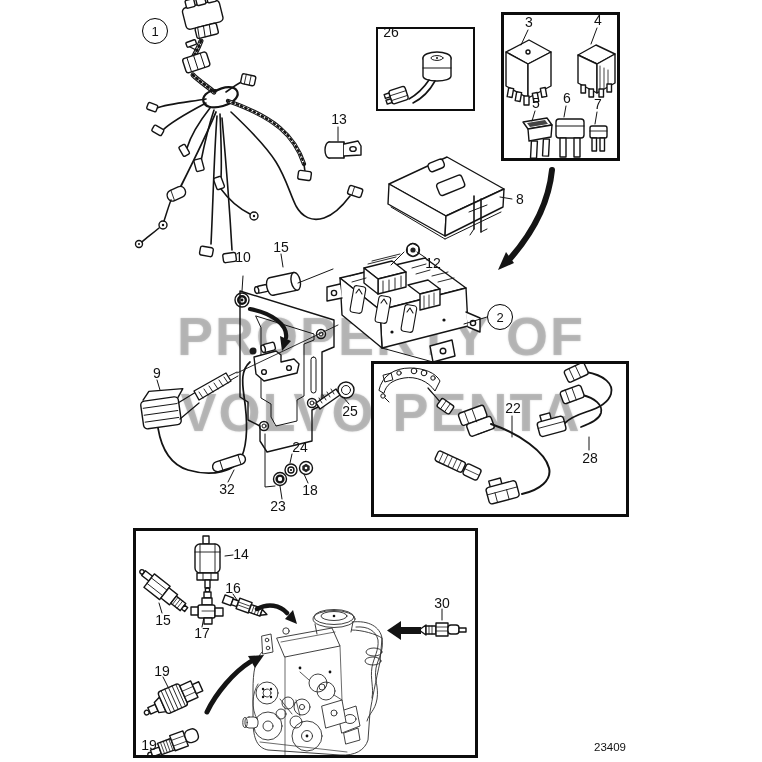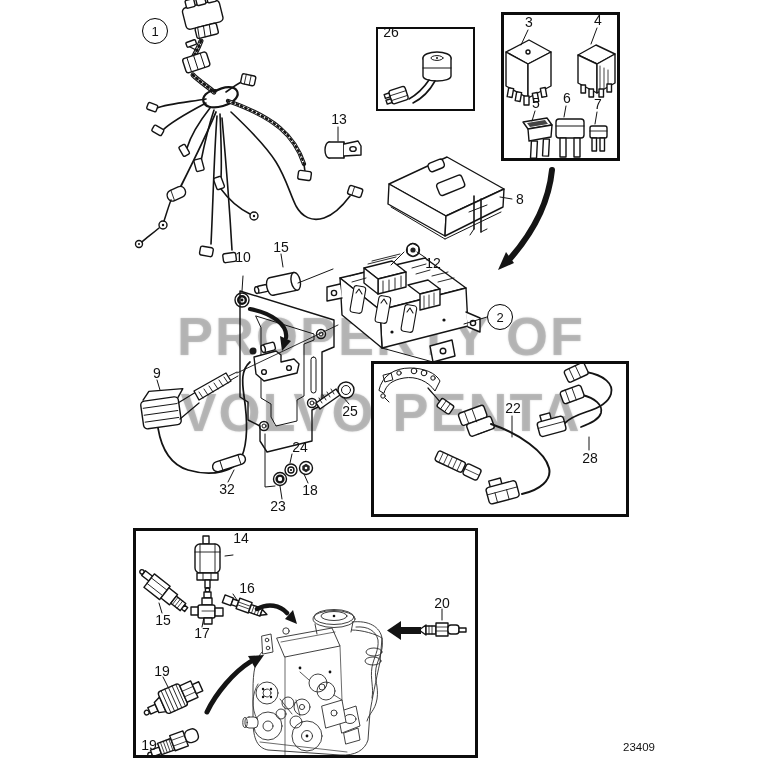--- a/index.html
+++ b/index.html
@@ -12,21 +12,21 @@
   #artwork{position:absolute;left:0;top:0;z-index:2;}
   .inset{position:absolute;border:3px solid #0d0d0d;box-sizing:border-box;
          background:transparent;z-index:3;}
   .inset.thin{border-width:2px;}
   .lbl{position:absolute;transform:translate(-50%,-50%);z-index:4;
        font:400 14px/1 "Liberation Sans",sans-serif;color:#111;white-space:nowrap;}
   .circ{position:absolute;transform:translate(-50%,-50%);z-index:4;width:24px;height:24px;
         border:1.5px solid #000;border-radius:50%;background:#fff;display:flex;
         align-items:center;justify-content:center;
         font:400 13px/1 "Liberation Sans",sans-serif;color:#111;}
-  .docnum{position:absolute;z-index:4;font:400 11.5px/1 "Liberation Sans",sans-serif;color:#111;margin-left:29px;}
+  .docnum{position:absolute;z-index:4;font:400 11.5px/1 "Liberation Sans",sans-serif;color:#111;}
   svg *{vector-effect:non-scaling-stroke;}
 </style>
 </head>
 <body>
 
 <div id="stage">
 
   <div class="wm" style="top:307px">PROPERTY OF</div>
   <div class="wm" style="top:383px">VOLVO PENTA</div>
 
@@ -557,27 +557,27 @@
   <div class="lbl" style="left:598px;top:20px">4</div>
   <div class="lbl" style="left:536px;top:103px">5</div>
   <div class="lbl" style="left:567px;top:98px">6</div>
   <div class="lbl" style="left:598px;top:104px">7</div>
   <div class="lbl" style="left:520px;top:199px">8</div>
   <div class="lbl" style="left:157px;top:373px">9</div>
   <div class="lbl" style="left:243px;top:257px">10</div>
   <div class="lbl" style="left:281px;top:247px">15</div>
   <div class="lbl" style="left:433px;top:263px">12</div>
   <div class="lbl" style="left:339px;top:119px">13</div>
-  <div class="lbl" style="left:241px;top:538px">14</div>
+  <div class="lbl" style="left:241px;top:554px">14</div>
   <div class="lbl" style="left:163px;top:620px">15</div>
-  <div class="lbl" style="left:247px;top:588px">16</div>
+  <div class="lbl" style="left:233px;top:588px">16</div>
   <div class="lbl" style="left:202px;top:633px">17</div>
   <div class="lbl" style="left:162px;top:671px">19</div>
   <div class="lbl" style="left:149px;top:745px">19</div>
-  <div class="lbl" style="left:442px;top:603px">20</div>
+  <div class="lbl" style="left:442px;top:603px">30</div>
   <div class="lbl" style="left:350px;top:411px">25</div>
   <div class="lbl" style="left:227px;top:489px">32</div>
   <div class="lbl" style="left:278px;top:506px">23</div>
   <div class="lbl" style="left:300px;top:447px">24</div>
   <div class="lbl" style="left:310px;top:490px">18</div>
   <div class="lbl" style="left:391px;top:32px">26</div>
   <div class="lbl" style="left:513px;top:408px">22</div>
   <div class="lbl" style="left:590px;top:458px">28</div>
 
   <div class="docnum" style="left:594px;top:742px">23409</div>

